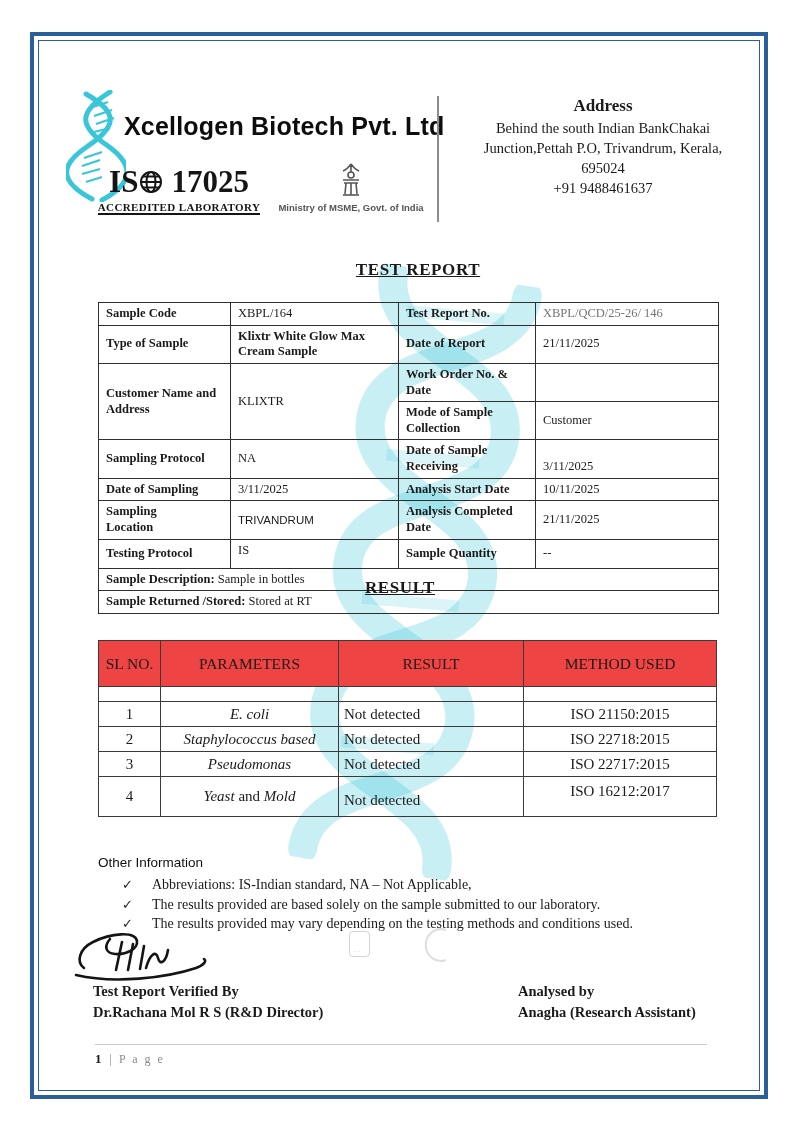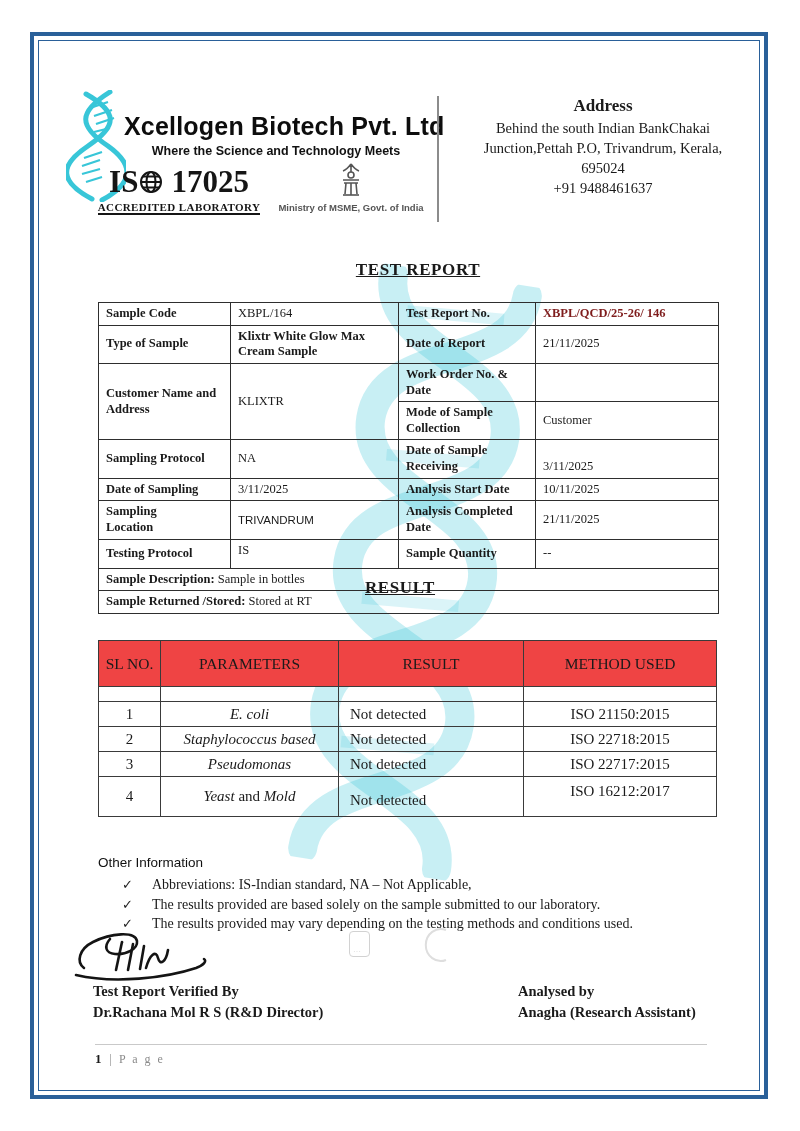--- a/index.html
+++ b/index.html
@@ -44,31 +44,31 @@
 
   
   .report-title { position: absolute; left: 0; top: 260px; width: 100%; text-align: center; font-weight: 700; font-size: 17px; letter-spacing: .6px; text-decoration: underline; margin-left: 18px; }
   .result-title { position: absolute; left: 0; top: 578px; width: 100%; text-align: center; font-weight: 700; font-size: 17px; letter-spacing: .6px; text-decoration: underline; }
 
   
   table { border-collapse: collapse; }
   .info-table { position: absolute; left: 98px; top: 302px; width: 620px; table-layout: fixed; }
   .info-table td { border: 1px solid #2e2e2e; font-size: 12.5px; padding: 3px 7px; vertical-align: middle; line-height: 1.25; }
   .info-table .lbl { font-weight: 700; }
-  .info-table .red { color: #7f1d1d; font-weight: 700; }
+  .info-table .red { color: #737373; font-weight: 400; }
   .info-table .sans { font-family: "Liberation Sans", sans-serif; font-size: 11.5px; }
   .wrapnarrow { display: inline-block; width: 72px; }
 
   
   .result-table { position: absolute; left: 98px; top: 640px; width: 618px; table-layout: fixed; }
   .result-table td, .result-table th { border: 1px solid #3a3a3a; font-size: 15px; font-weight: 400; text-align: center; vertical-align: middle; padding: 2px 4px; }
   .result-table th { background: #ef4444; font-size: 15.5px; height: 46px; line-height: 1.25; }
   .result-table .spacer td { height: 15px; }
   .result-table .param { font-style: italic; }
-  .result-table .res { text-align: left; padding-left: 11px; }
+  .result-table .res { text-align: left; padding-left: 5px; }
   .result-table tr.r { height: 25px; }
   .result-table tr.r4 { height: 40px; }
   .result-table tr.r4 .res { vertical-align: bottom; padding-bottom: 7px; }
 
   
   .other-info { position: absolute; left: 98px; top: 855px; width: 580px; }
   .other-info-title { font-family: "Liberation Sans", sans-serif; font-size: 13.5px; color: #111; margin-bottom: 5px; }
   .oi-item { display: flex; align-items: baseline; margin-left: 24px; line-height: 19.5px; }
   .oi-check { width: 14px; font-size: 13px; color: #222; flex: none; }
   .oi-text { font-size: 14px; margin-left: 16px; }
@@ -125,21 +125,20 @@
           <line x1="28" y1="42" x2="44" y2="38"></line>
         <line x1="18" y1="68" x2="36" y2="62"></line>
           <line x1="16" y1="76" x2="34" y2="70"></line>
         <line x1="16" y1="84" x2="34" y2="79"></line>
           <line x1="20" y1="92" x2="36" y2="87"></line>
       </g>
     </svg>
 
     <div class="brand-text">
       <div class="brand-title">Xcellogen Biotech Pvt. Ltd</div>
-      <div class="brand-tagline">Where the Science and Technology Meets</div>
     </div>
 
     <div class="iso-block">
       <div class="iso-line">
         <span>IS</span>
         <svg class="iso-globe" viewBox="0 0 24 24">
           <g fill="none" stroke="#151515" stroke-width="2">
             <circle cx="12" cy="12" r="10"></circle>
             <ellipse cx="12" cy="12" rx="4.5" ry="10"></ellipse>
             <line x1="2" y1="12" x2="22" y2="12"></line>

